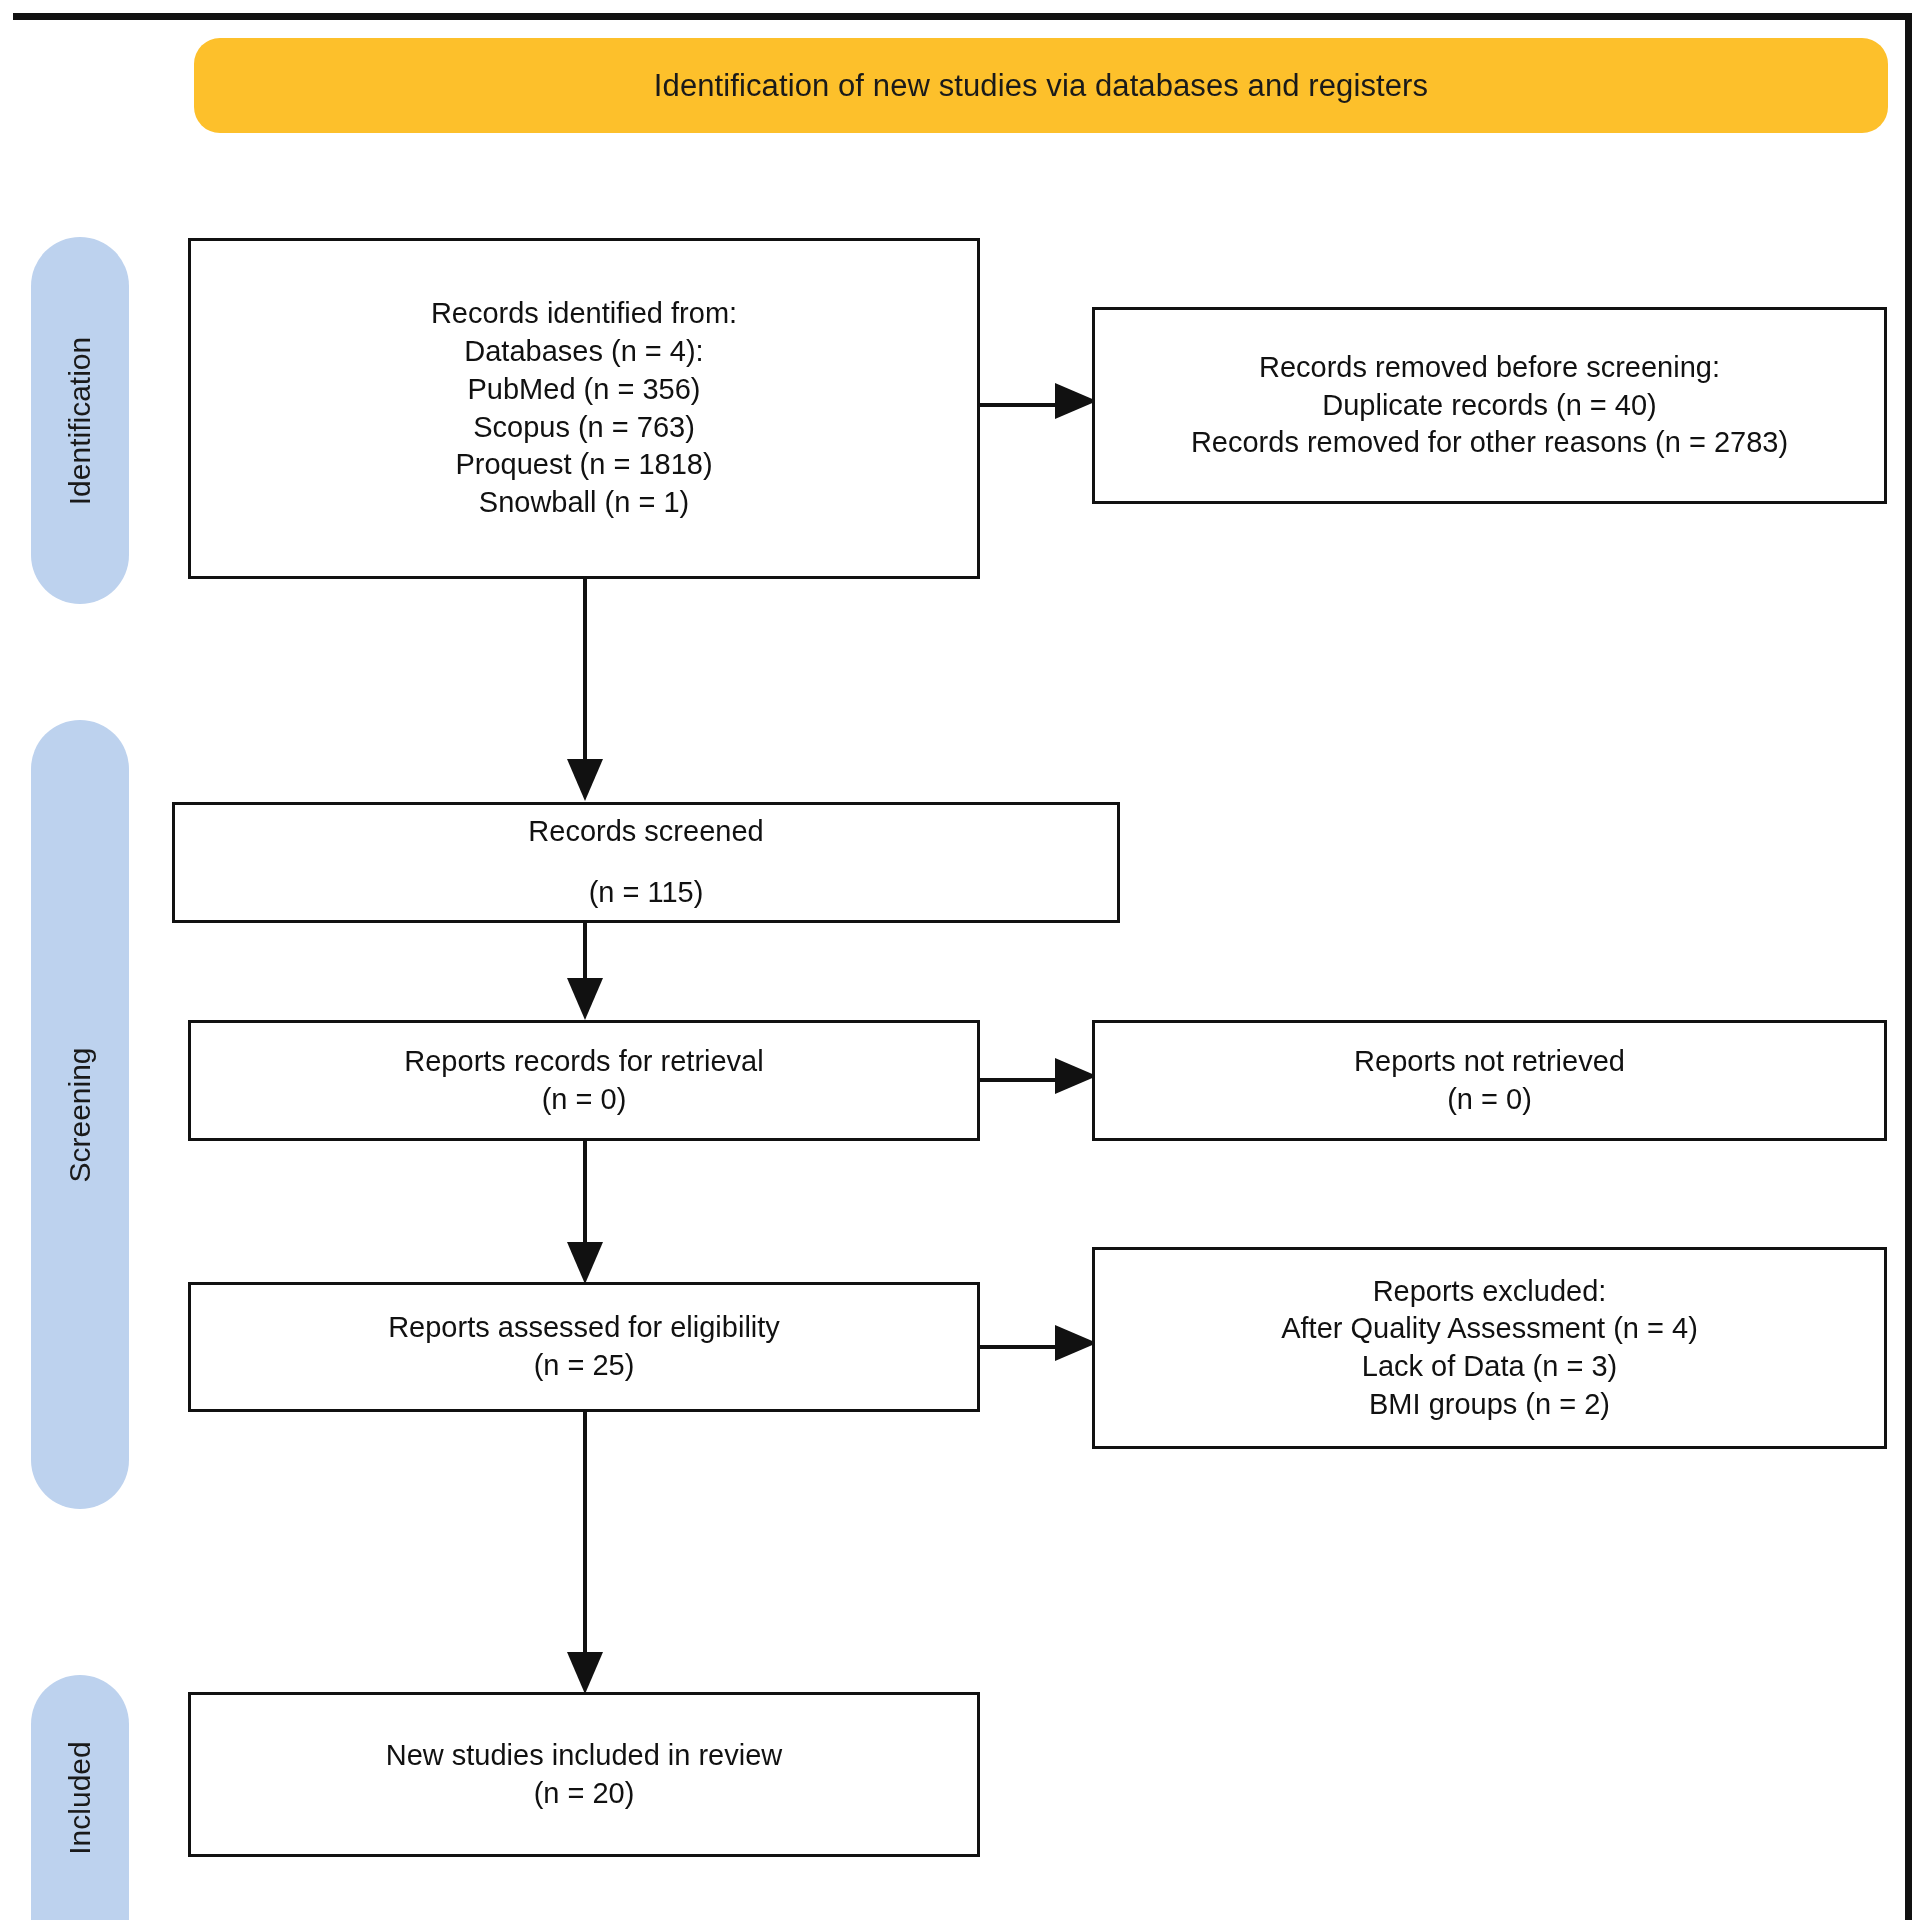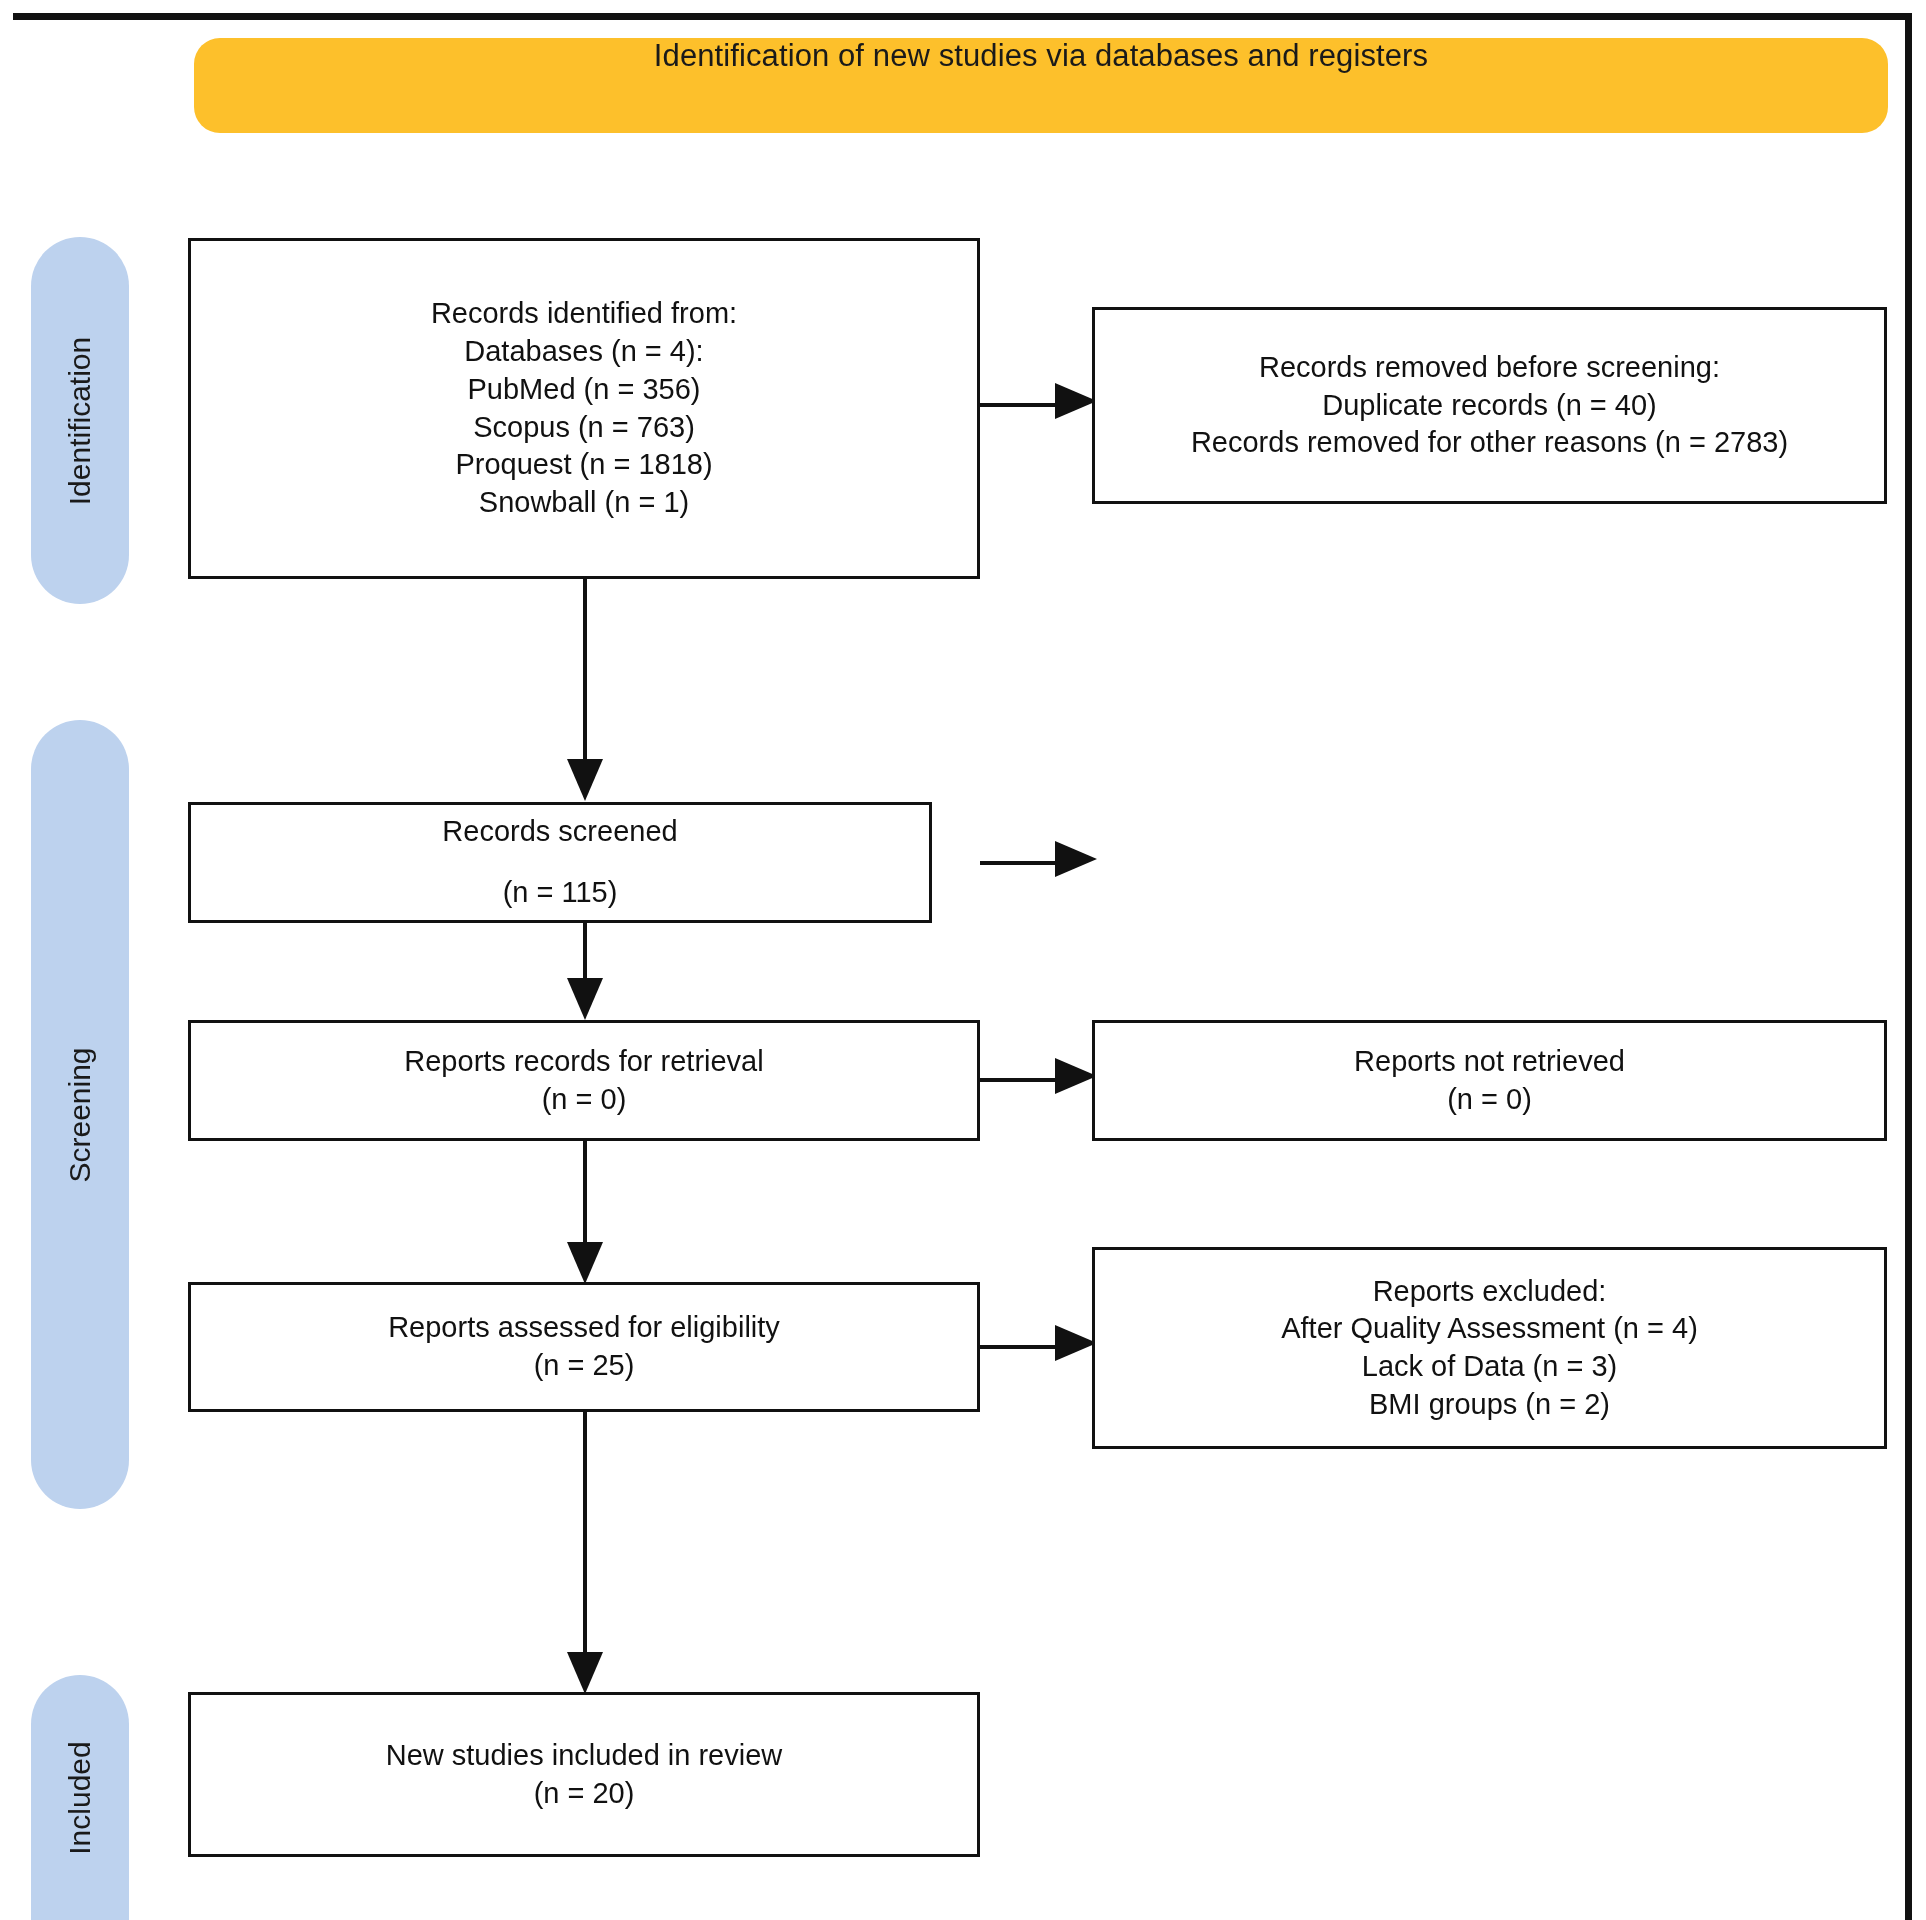--- a/index.html
+++ b/index.html
@@ -30,20 +30,21 @@
   }
 
   
   #header-banner {
     position: absolute;
     left: 194px; top: 38px;
     width: 1694px; height: 95px;
     background: #FDC02B;
     border-radius: 26px;
     display: flex;
+    align-items: center;
     justify-content: center;
   }
   #header-banner .title {
     font-size: 31px;
     color: #1a1a1a;
     letter-spacing: 0.1px;
     white-space: nowrap;
   }
 
   
@@ -83,21 +84,21 @@
     font-size: 29px;
     line-height: 1.30;
     color: #111111;
     white-space: nowrap;
   }
   .flow-box .line.wrap { white-space: normal; }
 
   
   #box-identified        { left: 188px;  top: 238px;  width: 792px; height: 341px; }
   #box-removed           { left: 1092px; top: 307px;  width: 795px; height: 197px; }
-  #box-screened          { left: 188px;  top: 802px; width: 744px; height: 121px; gap: 23px; }
+  #box-screened          { left: 172px;  top: 802px; width: 948px; height: 121px; gap: 23px; }
   #box-excluded          { left: 1092px; top: 802px; width: 795px; height: 121px; }
   #box-sought            { left: 188px;  top: 1020px; width: 792px; height: 121px; }
   #box-not-retrieved     { left: 1092px; top: 1020px; width: 795px; height: 121px; }
   #box-eligibility       { left: 188px;  top: 1282px; width: 792px; height: 130px; }
   #box-reports-excluded  { left: 1092px; top: 1247px; width: 795px; height: 202px; align-items: center; }
   #box-included          { left: 188px;  top: 1692px; width: 792px; height: 165px; }
 
   
   .v-line {
     position: absolute;

